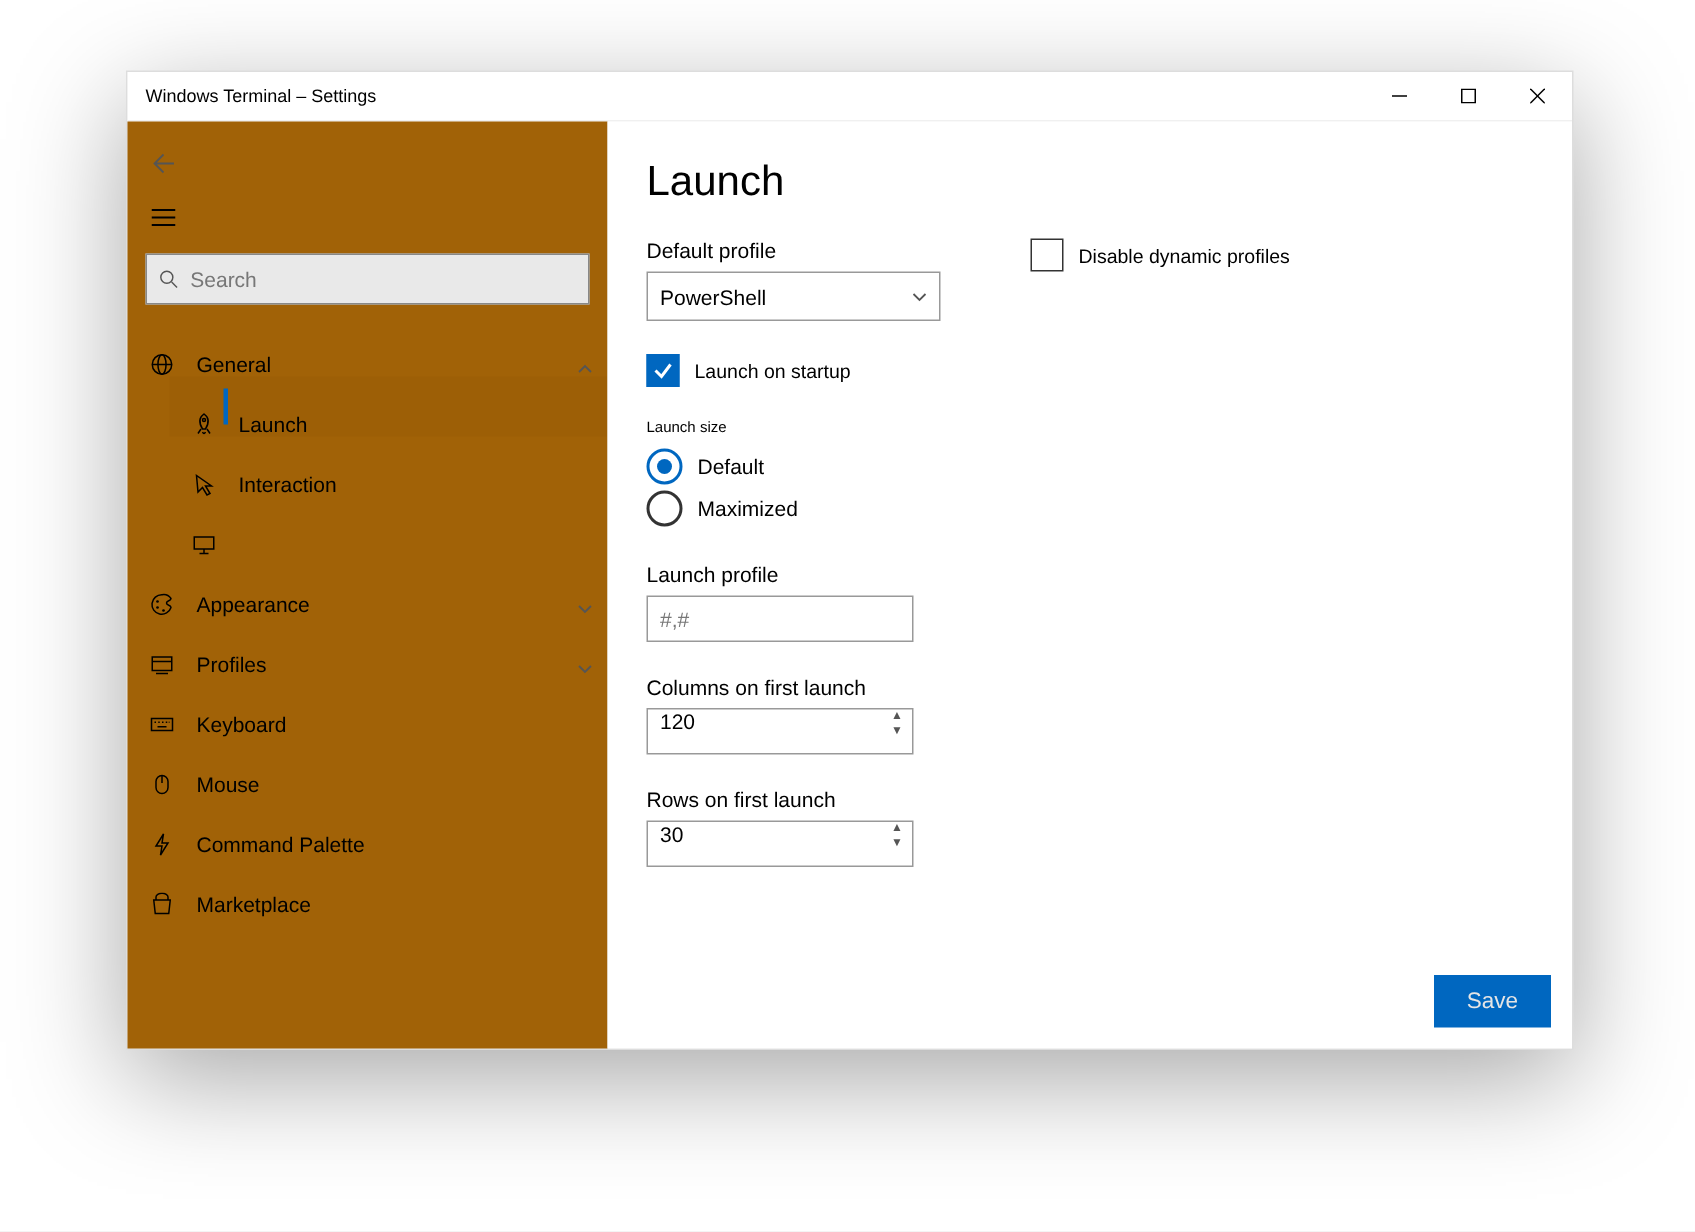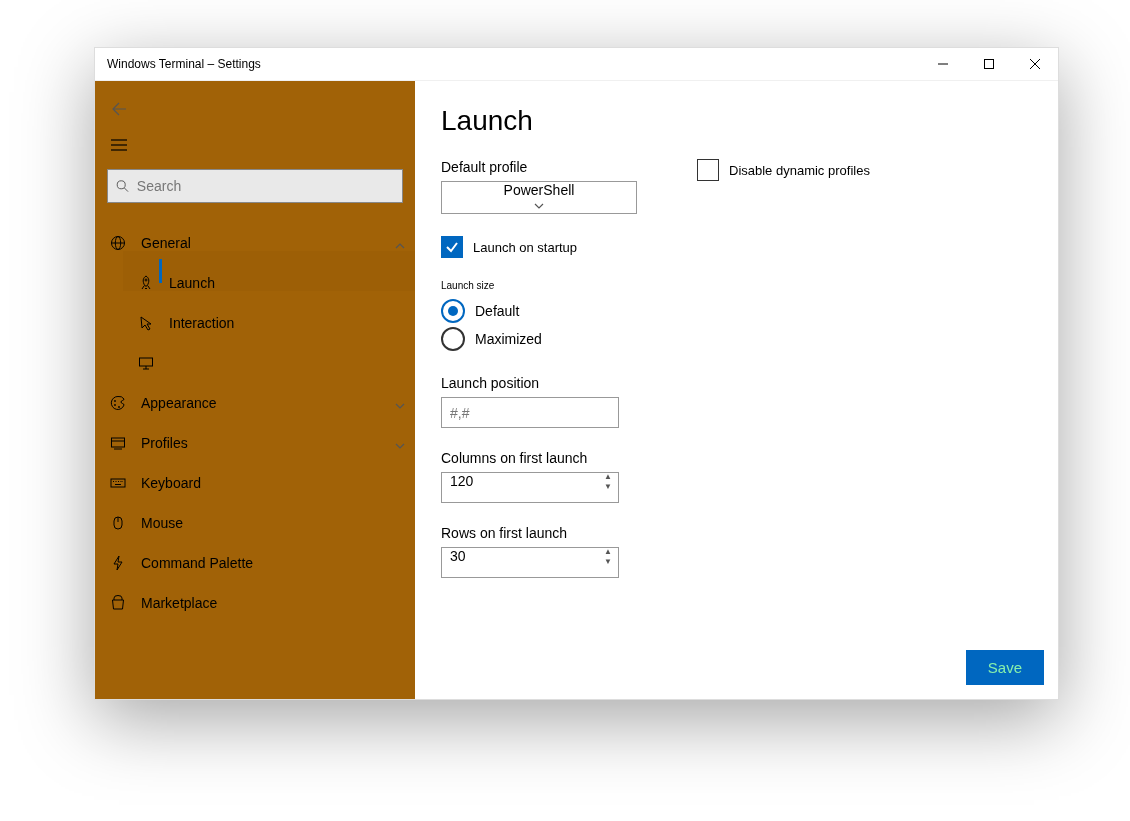--- a/index.html
+++ b/index.html
@@ -5,21 +5,21 @@
   html, body {
     margin: 0;
     padding: 0;
     width: 1130px;
     height: 821px;
     font-family: "Segoe UI", Arial, sans-serif;
     background: transparent;
   }
   .window {
     position: absolute;
-    left: 94px;
+    left: 84px;
     top: 47px;
     width: 963px;
     height: 651px;
     background: #e9e9e9;
     box-shadow: 0 20px 70px rgba(0,0,0,0.35);
     display: flex;
     flex-direction: column;
     border: 1px solid rgba(0,0,0,0.05);
   }
   .titlebar {
@@ -159,21 +159,20 @@
   .select {
     width: 178px;
     height: 31px;
     border: 1px solid #999;
     display: flex;
     align-items: center;
     padding: 0 8px;
     font-size: 14px;
     background: #fff;
     position: relative;
-    flex-direction: column;
   }
   .select .sel-text { flex: 1; }
   .select .sel-caret { color: #555; }
   .checkbox-row {
     display: flex;
     align-items: center;
     gap: 10px;
     font-size: 13px;
   }
   .checkbox {
@@ -248,21 +247,21 @@
     align-items: center;
     line-height: 1;
     gap: 2px;
   }
   .gap-md { height: 22px; }
   .save-btn {
     position: absolute;
     right: 14px;
     bottom: 14px;
     background: #0067c0;
-    color: #86efac;
+    color: #e5e5e5;
     border: none;
     font-size: 15px;
     padding: 9px 22px;
   }
   ::placeholder { color: #777; }
 </style>
 </head>
 <body>
 
 <div class="window">
@@ -473,21 +472,21 @@
             <div class="radio selected"></div>
             <span>Default</span>
           </div>
           <div class="radio-row">
             <div class="radio"></div>
             <span>Maximized</span>
           </div>
 
           <div class="gap-md"></div>
 
-          <div class="field-label">Launch position</div>
+          <div class="field-label">Launch profile</div>
           <input class="text-input" type="text" placeholder="#,#" style="">
 
           <div class="gap-md"></div>
 
           <div class="field-label">Columns on first launch</div>
           <div class="spinner">
             <span class="spin-val">120</span>
             <div class="spin-btns">
                 <span>▲</span>
                 <span>▼</span>

